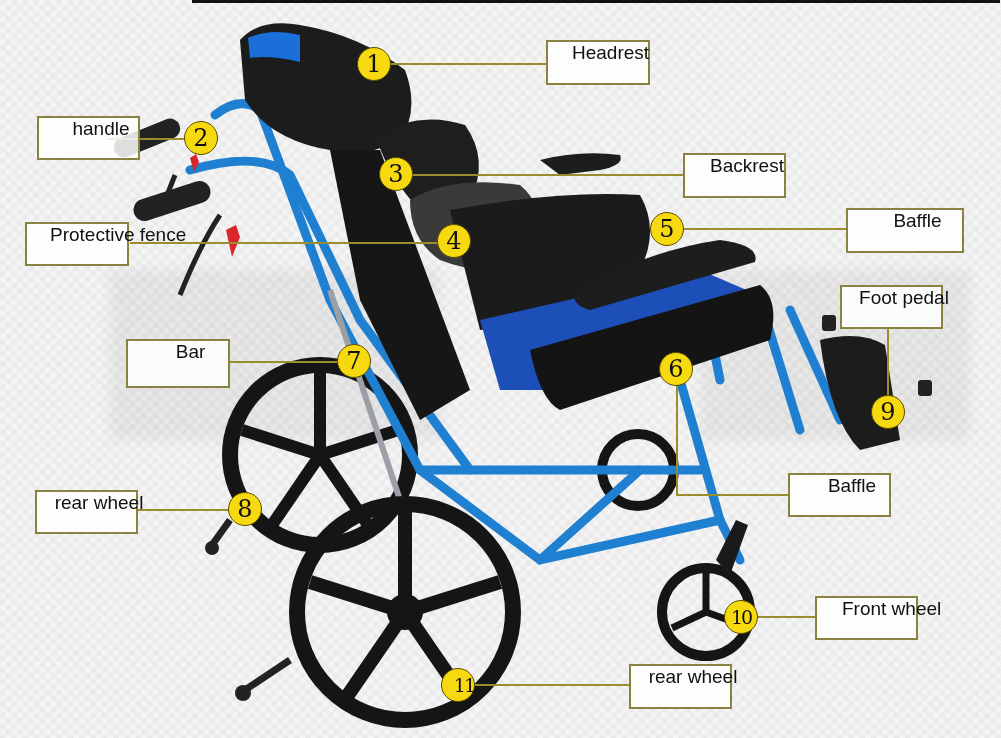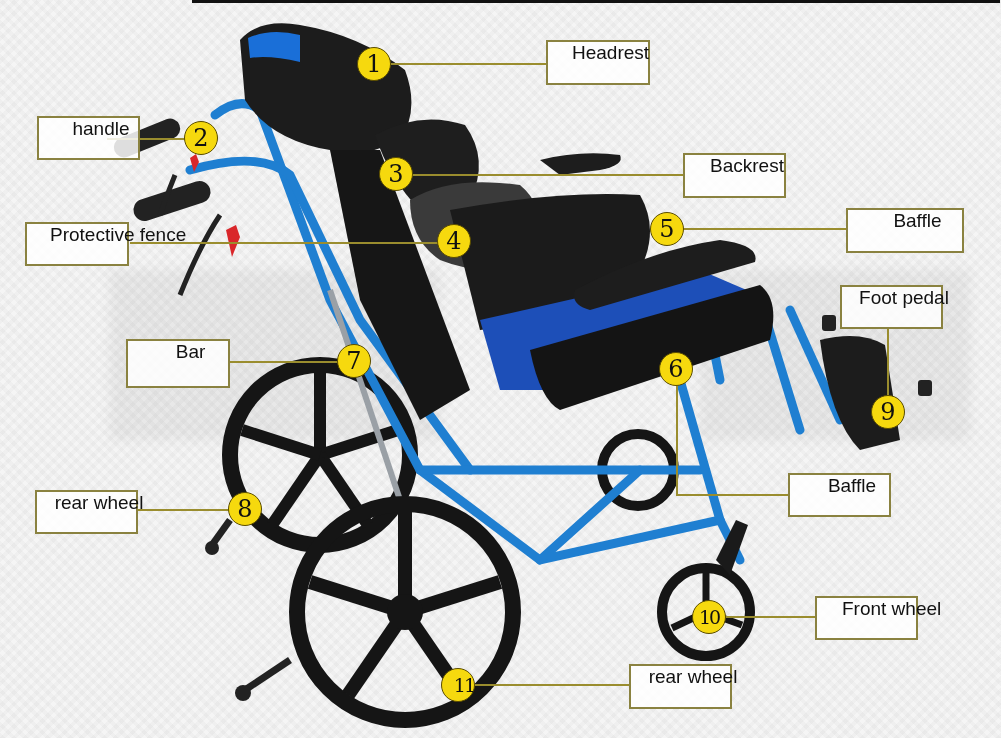--- a/index.html
+++ b/index.html
@@ -192,19 +192,19 @@
     </div>
   <div class="badge" style="left:337px;top:344px;">
       <span>7</span>
     </div>
   <div class="badge" style="left:228px;top:492px;">
       <span>8</span>
     </div>
   <div class="badge" style="left:871px;top:395px;">
       <span>9</span>
     </div>
-  <div class="badge small" style="left:692px;top:600px;">
+  <div class="badge small" style="left:724px;top:600px;">
       <span>10</span>
     </div>
   <div class="badge small" style="left:441px;top:668px;justify-content:flex-end;">
       <span>11</span>
     </div>
 </div>
 
 </body></html>

